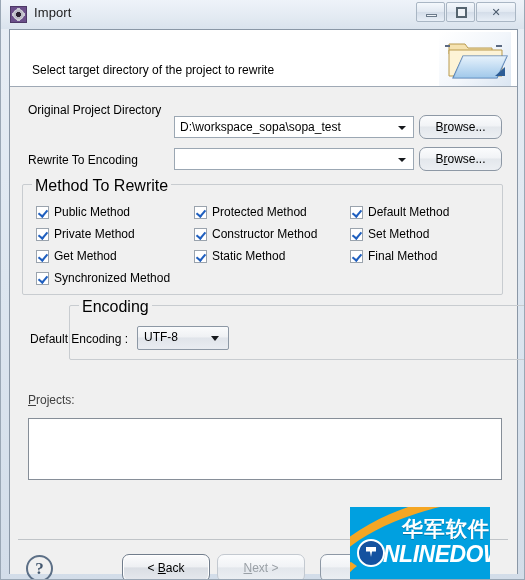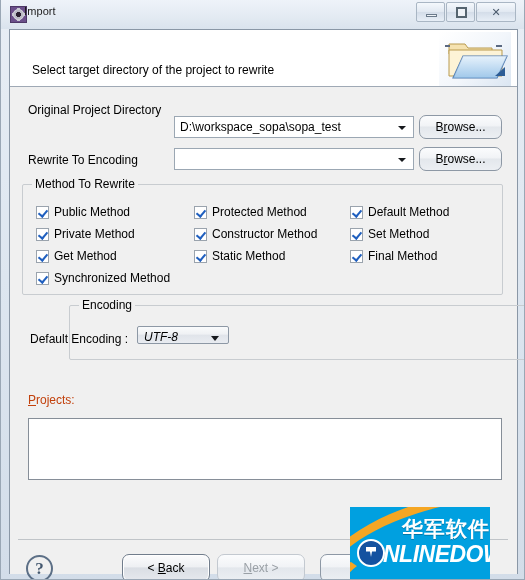--- a/index.html
+++ b/index.html
@@ -57,22 +57,22 @@
   #title-icon .teeth {
     position: absolute;
     left: 1px; top: 1px;
     width: 13px; height: 13px;
     background:
       linear-gradient(#c9c9d2,#c9c9d2) 5px 0/3px 13px no-repeat,
       linear-gradient(#c9c9d2,#c9c9d2) 0 5px/13px 3px no-repeat;
   }
   #title-text {
     position: absolute;
-    left: 23px; top: 5px;
-    font-size: 11px;
+    left: 33px; top: 5px;
+    font-size: 13px;
     color: #1c1c1c;
     letter-spacing: .1px;
   }
   .winbtn {
     position: absolute;
     top: 2px;
     width: 29px;
     height: 20px;
     box-sizing: border-box;
     border: 1px solid #a9b6c4;
@@ -203,21 +203,21 @@
     position: absolute;
     box-sizing: border-box;
     border: 1px solid #c8ccd0;
     border-radius: 2px;
   }
   .group-title {
     position: absolute;
     top: -8px; left: 9px;
     background: #f0f0f0;
     padding: 0 3px;
-    font-size: 12px;
+    font-size: 16px;
     color: #000;
   }
 
   
   .cb {
     position: absolute;
     font-size: 12px;
     color: #000;
     white-space: nowrap;
   }
@@ -240,25 +240,24 @@
   }
   .cb .lbl {
     position: absolute;
     left: 18px; top: 0;
   }
 
   
   #enc-select {
     position: absolute;
     box-sizing: border-box;
-    height: 18px;
+    height: 24px;
     border: 1px solid #8d98a5;
     border-radius: 2px;
     background: linear-gradient(to bottom, #fafbfc 0%, #eff1f4 45%, #e0e4ea 50%, #e9ecf1 100%);
-    font-style: italic;
   }
   #enc-select .sval {
     position: absolute;
     left: 6px; top: 3px;
     font-size: 12px;
     color: #000;
   }
   #enc-select .sarrow {
     position: absolute;
     right: 9px; top: 9px;
@@ -266,21 +265,21 @@
     border-left: 4px solid transparent;
     border-right: 4px solid transparent;
     border-top: 5px solid #16191d;
   }
 
   
   #projects-label {
     position: absolute;
     left: 18px; top: 363px;
     font-size: 12px;
-    color: #c2410c;
+    color: #404040;
   }
   #projects-list {
     position: absolute;
     left: 18px; top: 388px;
     width: 474px; height: 62px;
     box-sizing: border-box;
     background: #ffffff;
     border: 1px solid #868e98;
   }
 

